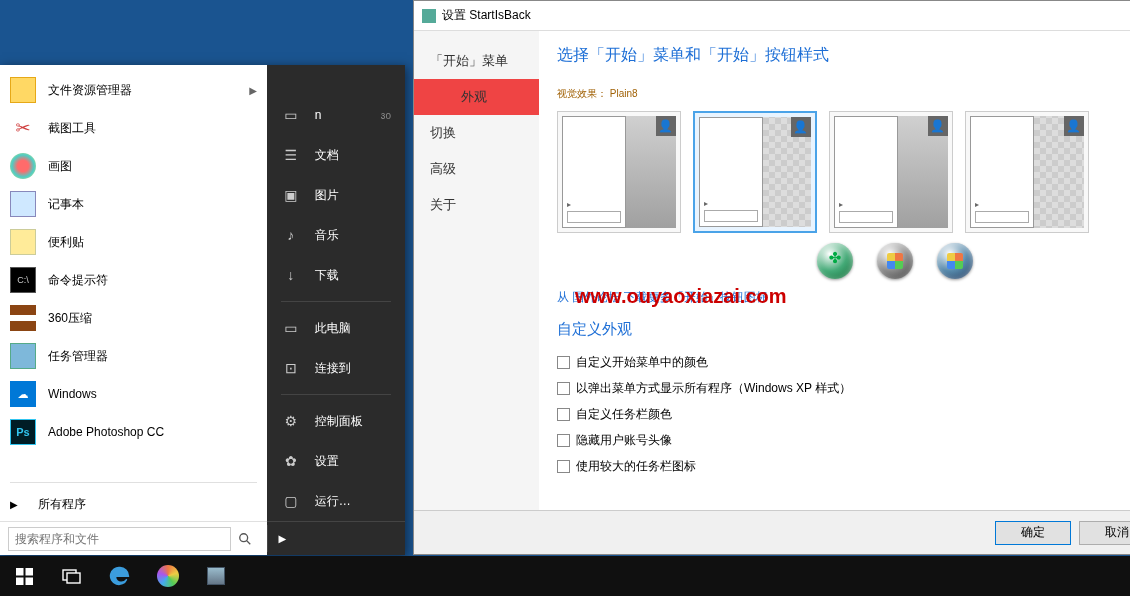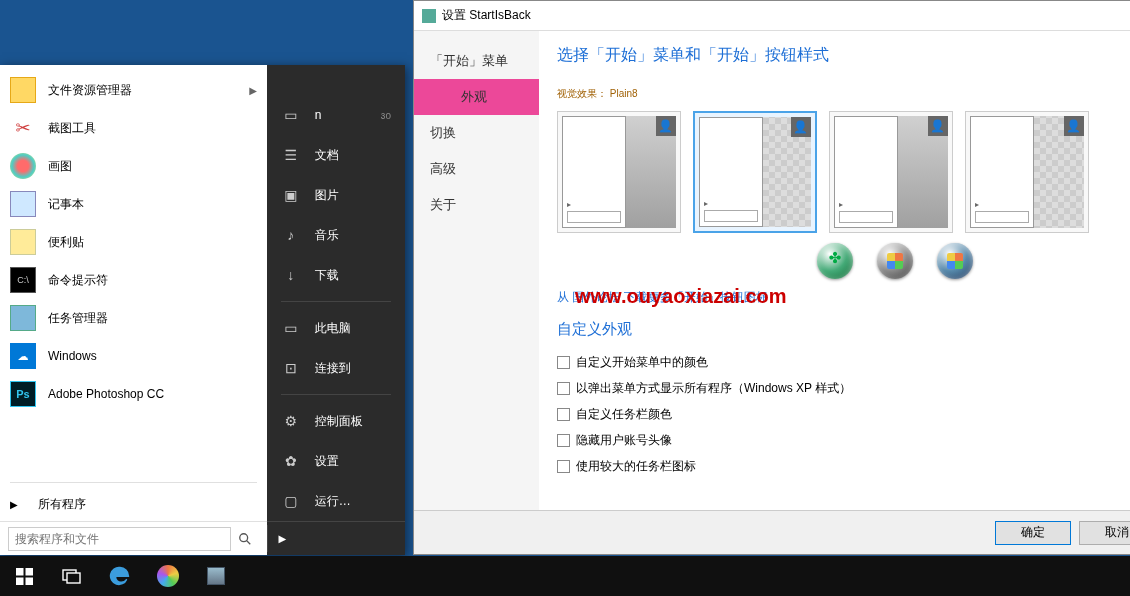--- a/index.html
+++ b/index.html
@@ -46,21 +46,21 @@
 .tb-start svg { width: 17px; height: 17px; }
 
 
 .dialog { position: absolute; left: 413px; top: 0; width: 839px; height: 555px; background: #fff; border: 1px solid #888; display: flex; flex-direction: column; }
 .dlg-title { height: 30px; display: flex; align-items: center; padding: 0 8px; border-bottom: 1px solid #ddd; font-size: 12px; }
 .dlg-title-icon { width: 14px; height: 14px; background: #5a9; margin-right: 6px; }
 .dlg-close { margin-left: auto; width: 40px; text-align: center; cursor: pointer; font-size: 14px; color: #666; }
 .dlg-body { flex: 1; display: flex; }
 .dlg-nav { width: 125px; background: #f5f5f5; padding-top: 12px; }
 .dlg-nav-item { height: 36px; display: flex; align-items: center; padding: 0 16px; font-size: 13px; cursor: pointer; color: #333; }
-.dlg-nav-item.active { background: #ec4899; padding-left: 47px; }
+.dlg-nav-item.active { background: #ef4444; padding-left: 47px; }
 .dlg-content { flex: 1; padding: 14px 18px; position: relative; overflow: hidden; }
 .dlg-h1 { color: #1e6fd6; font-size: 16px; font-weight: normal; margin-bottom: 21px; }
 .dlg-sub { font-size: 10px; color: #a16207; margin-bottom: 10px; }
 .themes { display: flex; gap: 12px; margin-bottom: 10px; }
 .theme { width: 124px; height: 122px; border: 1px solid #ccc; padding: 4px; display: flex; cursor: pointer; position: relative; background: #f8f8f8; }
 .theme.selected { border: 2px solid #4aa3e8; background: #e8f4ff; }
 .theme-left { width: 64px; background: #fff; border: 1px solid #999; position: relative; }
 .theme-left::after { content: ""; position: absolute; left: 4px; right: 4px; bottom: 4px; height: 10px; border: 1px solid #aaa; }
 .theme-left::before { content: "▸"; position: absolute; left: 4px; bottom: 18px; font-size: 8px; color: #666; }
 .theme-right { flex: 1; background: linear-gradient(#d0d0d0, #a0a0a0); position: relative; }
@@ -114,20 +114,24 @@
         </div>
       <div class="sm-item">
           <div class="sm-icon ic-sticky"></div>
           <span class="sm-label">便利贴</span>
         </div>
       <div class="sm-item">
           <div class="sm-icon ic-cmd">C:\</div>
           <span class="sm-label">命令提示符</span>
         </div>
       <div class="sm-item">
+          <div class="sm-icon ic-zip"></div>
+          <span class="sm-label">360压缩</span>
+        </div>
+      <div class="sm-item">
           <div class="sm-icon ic-task"></div>
           <span class="sm-label">任务管理器</span>
         </div>
       <div class="sm-item">
           <div class="sm-icon ic-od">☁</div>
           <span class="sm-label">Windows</span>
         </div>
       <div class="sm-item">
           <div class="sm-icon ic-ps">Ps</div>
           <span class="sm-label">Adobe Photoshop CC</span>

